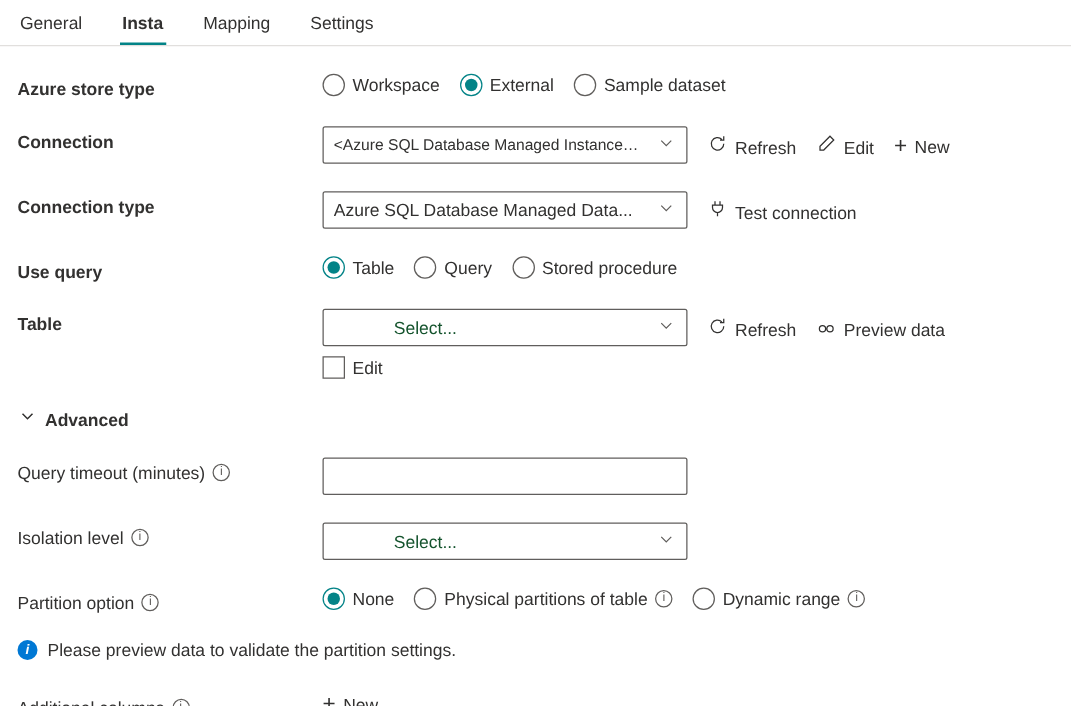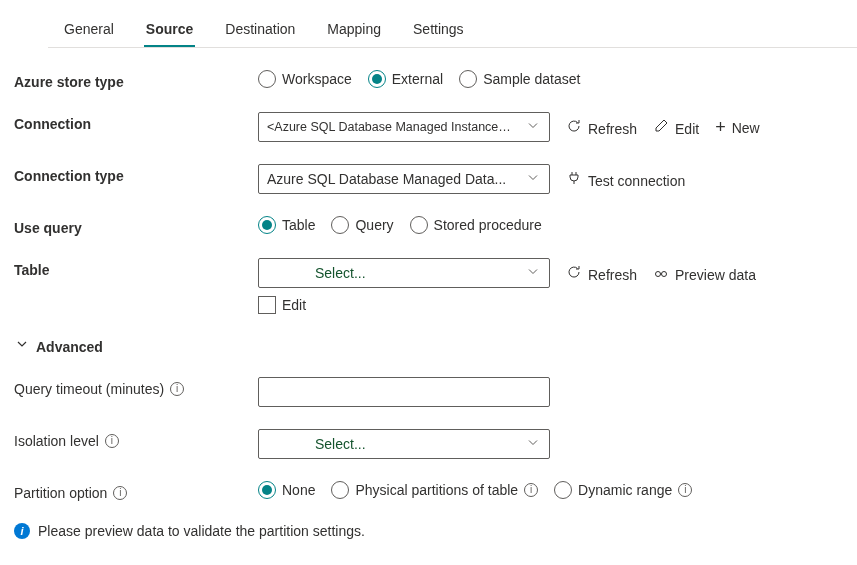--- a/index.html
+++ b/index.html
@@ -6,23 +6,22 @@
   body {
     margin: 0;
     font-family: "Segoe UI", Arial, sans-serif;
     font-size: 14px;
     color: #323130;
     background: #fff;
   }
   .tabs {
     display: flex;
     gap: 28px;
-    padding: 17px 14px 0 14px;
+    padding: 6px 14px 0 14px;
     border-bottom: 1px solid #e1dfdd;
-    margin-left: 48px;
   }
   .tab {
     padding: 4px 2px 8px 2px;
     cursor: pointer;
     color: #323130;
     border-bottom: 2px solid transparent;
   }
   .tab.active {
     font-weight: 600;
     border-bottom: 2px solid #038387;
@@ -151,22 +150,21 @@
     font-weight: bold;
   }
   .ellipsis { white-space: nowrap; overflow: hidden; text-overflow: ellipsis; max-width: 244px; }
   .plus-icon { font-weight: 300; font-size: 18px; line-height: 1; }
 </style>
 </head>
 <body>
 
 <div class="tabs">
   <div class="tab">General</div>
-  <div class="tab active">Source</div>
-  <div class="tab">Destination</div>
+  <div class="tab active">Insta</div>
   <div class="tab">Mapping</div>
   <div class="tab">Settings</div>
 </div>
 
 <div class="form">
 
   <div class="row">
     <div class="label-col">Azure store type</div>
     <div class="ctrl-col">
       <div class="ctrl-line">

